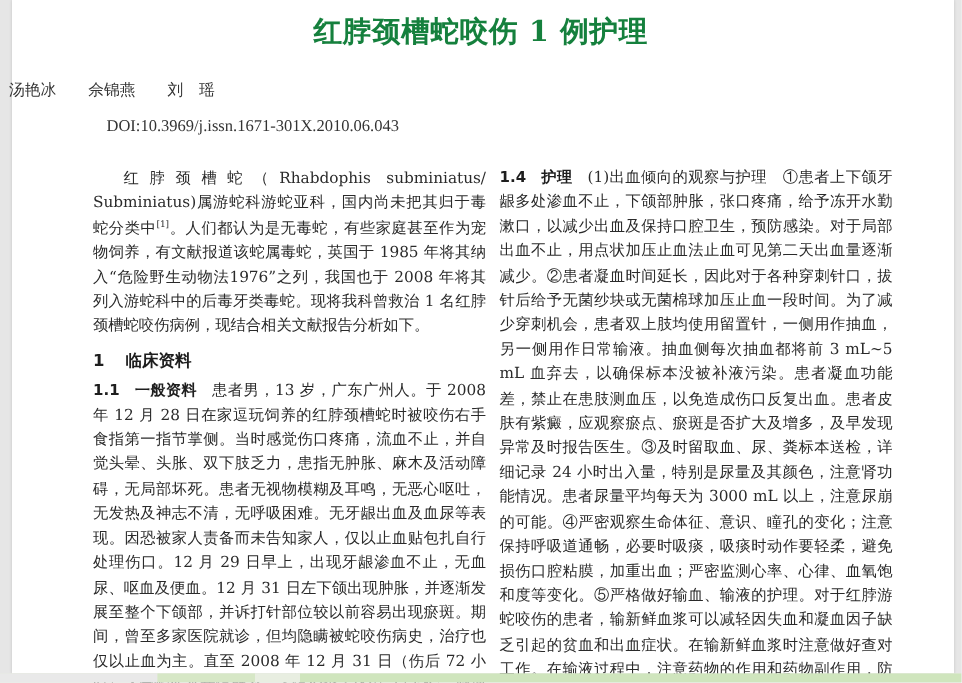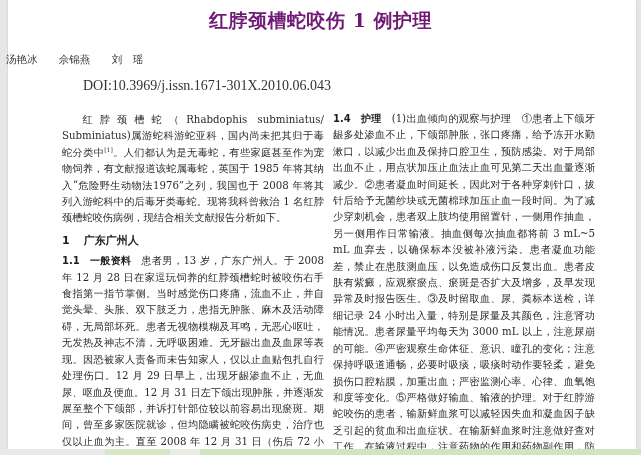--- a/index.html
+++ b/index.html
@@ -44,38 +44,38 @@
 
     .title {
       position: absolute;
       left: 0;
       width: 641px;
       top: 8px;
       text-align: center;
       font-size: 19px;
       font-weight: bold;
       letter-spacing: 0.5px;
-      color: #701a75;
+      color: #15803d;
     }
     .authors {
       position: absolute;
       left: 0;
       width: 641px;
       top: 53px;
       text-align: left;
       font-size: 10.5px;
       color: #333;
       word-spacing: 6px;
     }
     .authors span { margin: 0 6px; }
     .doi {
       position: absolute;
-      left: 83px;
+      left: 71px;
       top: 78px;
-      font-size: 14px;
+      font-size: 11px;
       color: #333;
       font-family: "Liberation Serif", serif;
     }
     .col {
       position: absolute;
       top: 112px;
       width: 262px;
       font-size: 10.2px;
       line-height: 16.4px;
       color: #2a2a2a;
@@ -115,21 +115,21 @@
 <div class="authors">
   <span>汤艳冰</span>
   <span>佘锦燕</span>
   <span>刘　瑶</span>
 </div>
 
 <div class="doi">DOI:10.3969/j.issn.1671-301X.2010.06.043</div>
 
 <div class="col col-left">
   <p class="indent"><span>红脖颈槽蛇（Rhabdophis subminiatus/ Subminiatus)属游蛇科游蛇亚科，国内尚未把其归于毒蛇分类中</span><sup>[1]</sup><span>。人们都认为是无毒蛇，有些家庭甚至作为宠物饲养，有文献报道该蛇属毒蛇，英国于 1985 年将其纳入“危险野生动物法1976”之列，我国也于 2008 年将其列入游蛇科中的后毒牙类毒蛇。现将我科曾救治 1 名红脖颈槽蛇咬伤病例，现结合相关文献报告分析如下。</span></p>
-  <p class="sec-h"><span class="num">1</span><span>广东广州人</span></p>
+  <p class="sec-h"><span class="num">1</span><span>临床资料</span></p>
   <p><span class="sub-h"><span class="num">1.1</span><span>一般资料</span></span><span>患者男，13 岁，广东广州人。于 2008 年 12 月 28 日在家逗玩饲养的红脖颈槽蛇时被咬伤右手食指第一指节掌侧。当时感觉伤口疼痛，流血不止，并自觉头晕、头胀、双下肢乏力，患指无肿胀、麻木及活动障碍，无局部坏死。患者无视物模糊及耳鸣，无恶心呕吐，无发热及神志不清，无呼吸困难。无牙龈出血及血尿等表现。因恐被家人责备而未告知家人，仅以止血贴包扎自行处理伤口。12 月 29 日早上，出现牙龈渗血不止，无血尿、呕血及便血。12 月 31 日左下颌出现肿胀，并逐渐发展至整个下颌部，并诉打针部位较以前容易出现瘀斑。期间，曾至多家医院就诊，但均隐瞒被蛇咬伤病史，治疗也仅以止血为主。直至 2008 年 12 月 31 日（伤后 72 小时）才因蛇伤来我院就诊。入院检查：体温 37.6℃，脉搏 104 次/分，呼吸 20 次/分，血压</span></p>
 </div>
 
 <div class="col col-right">
   <p><span class="sub-h"><span class="num">1.4</span><span>护理</span></span><span>(1)出血倾向的观察与护理　①患者上下颌牙龈多处渗血不止，下颌部肿胀，张口疼痛，给予冻开水勤漱口，以减少出血及保持口腔卫生，预防感染。对于局部出血不止，用点状加压止血法止血可见第二天出血量逐渐减少。②患者凝血时间延长，因此对于各种穿刺针口，拔针后给予无菌纱块或无菌棉球加压止血一段时间。为了减少穿刺机会，患者双上肢均使用留置针，一侧用作抽血，另一侧用作日常输液。抽血侧每次抽血都将前 3 mL~5 mL 血弃去，以确保标本没被补液污染。患者凝血功能差，禁止在患肢测血压，以免造成伤口反复出血。患者皮肤有紫癜，应观察瘀点、瘀斑是否扩大及增多，及早发现异常及时报告医生。③及时留取血、尿、粪标本送检，详细记录 24 小时出入量，特别是尿量及其颜色，注意肾功能情况。患者尿量平均每天为 3000 mL 以上，注意尿崩的可能。④严密观察生命体征、意识、瞳孔的变化；注意保持呼吸道通畅，必要时吸痰，吸痰时动作要轻柔，避免损伤口腔粘膜，加重出血；严密监测心率、心律、血氧饱和度等变化。⑤严格做好输血、输液的护理。对于红脖游蛇咬伤的患者，输新鲜血浆可以减轻因失血和凝血因子缺乏引起的贫血和出血症状。在输新鲜血浆时注意做好查对工作。在输液过程中，注意药物的作用和药物副作用，防止药物反应的发生。⑥加强饮食</span></p>
 </div>
 
 <div class="bottom-band">
   <div class="seg seg1"></div>
   <div class="seg seg2"></div>

